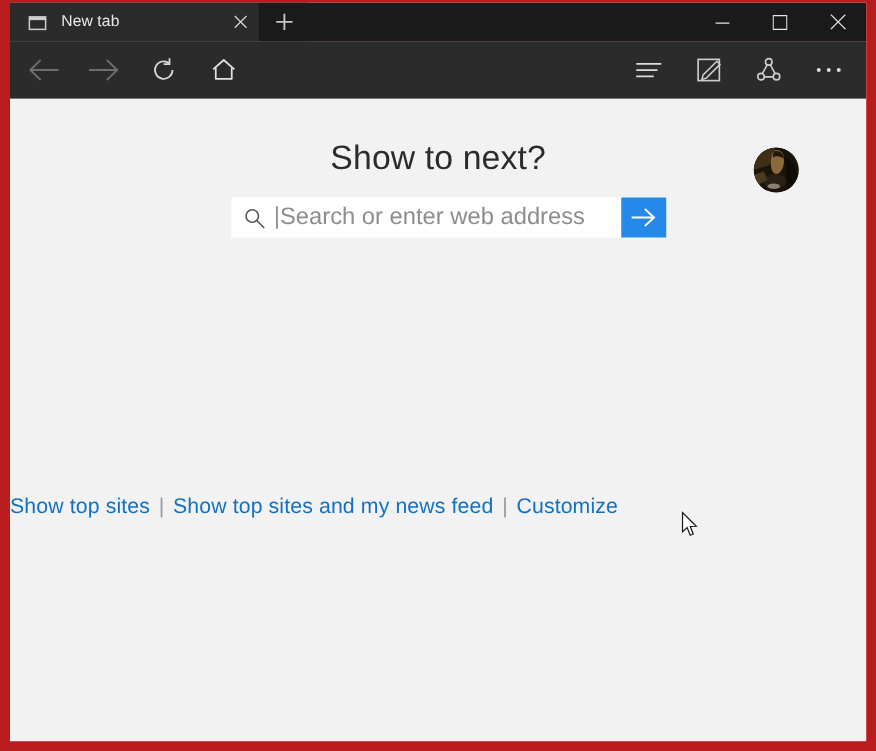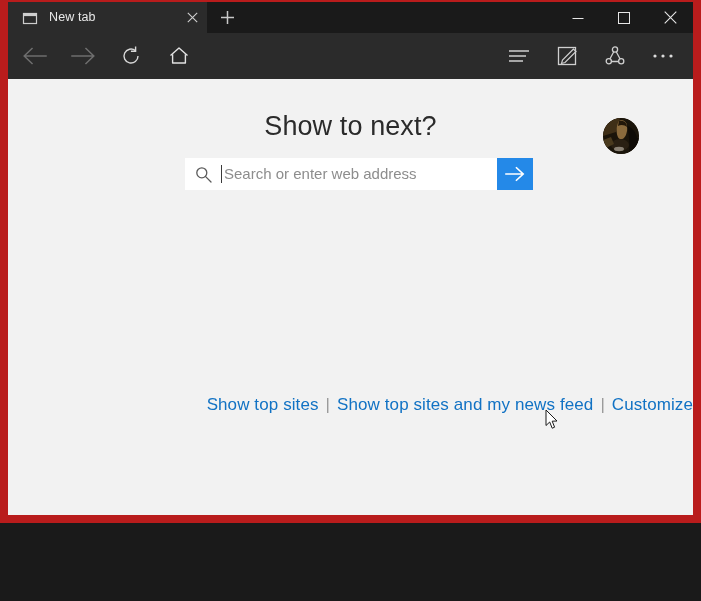--- a/index.html
+++ b/index.html
@@ -13,21 +13,21 @@
     overflow: hidden;
     font-family: "Liberation Sans", sans-serif;
     background: #1a1a1a;
     -webkit-font-smoothing: antialiased;
   }
 
   #window {
     position: absolute;
     left: 0; top: 0;
     width: 701px;
-    height: 523px;
+    height: 601px;
     box-sizing: border-box;
     border: 8px solid #b91c1c;
     border-top-width: 2px;
     background: #f9a8d4;
     display: flex;
     flex-direction: column;
     overflow: hidden;
   }
 
   
@@ -200,21 +200,21 @@
     width: 1px;
     height: 18px;
     background: #3a3a3a;
   }
   #search-input {
     width: 100%;
     border: 0;
     outline: 0;
     background: transparent;
     font-family: "Liberation Sans", sans-serif;
-    font-size: 15px;
+    font-size: 19px;
     color: #222;
     padding: 0 0 0 3px;
     margin: 0;
     height: 30px;
     line-height: 30px;
   }
   #search-input::placeholder { color: #8d8d8d; opacity: 1; }
   #go-button {
     flex: 0 0 36px;
     width: 36px;
@@ -224,21 +224,21 @@
     justify-content: center;
     cursor: default;
   }
   #go-button svg { display: block; }
 
   #links-row {
     position: absolute;
     left: 0;
     right: 0;
     top: 316px;
-    text-align: right;
+    text-align: left;
     font-size: 17px;
     color: #1172c4;
     white-space: nowrap;
   }
   .nt-link {
     color: #1172c4;
     text-decoration: none;
     cursor: default;
     letter-spacing: .1px;
   }

